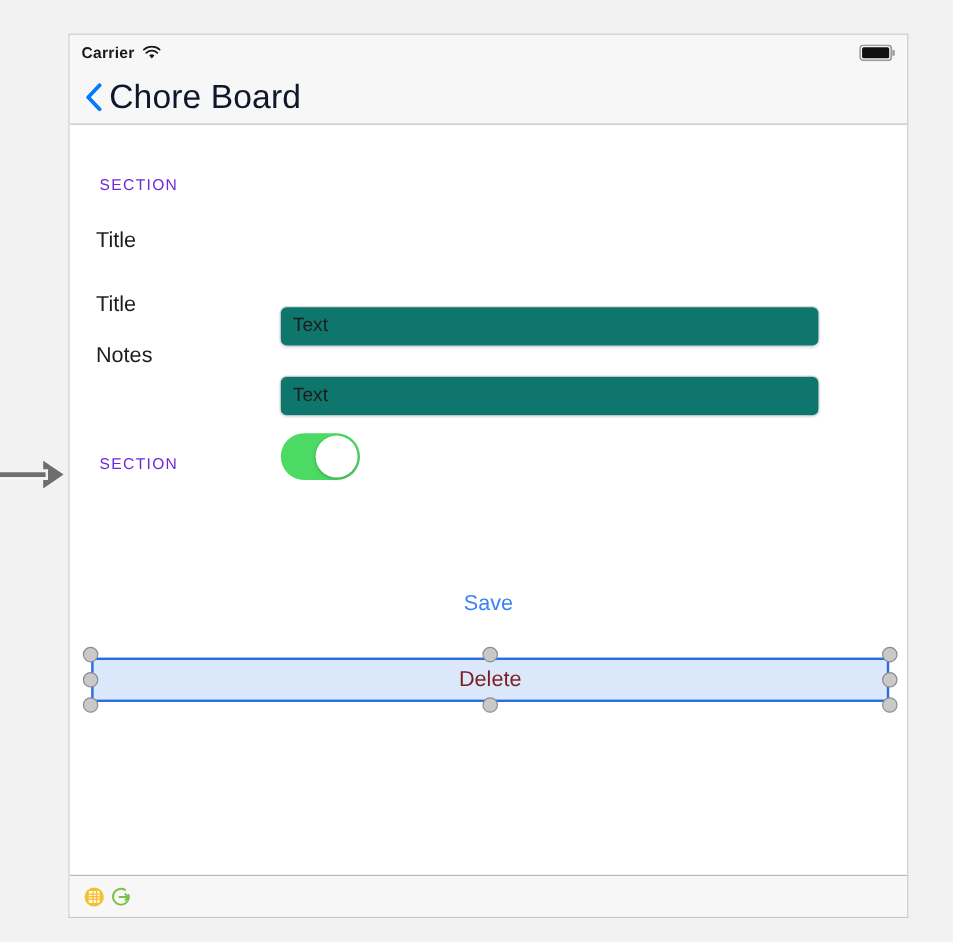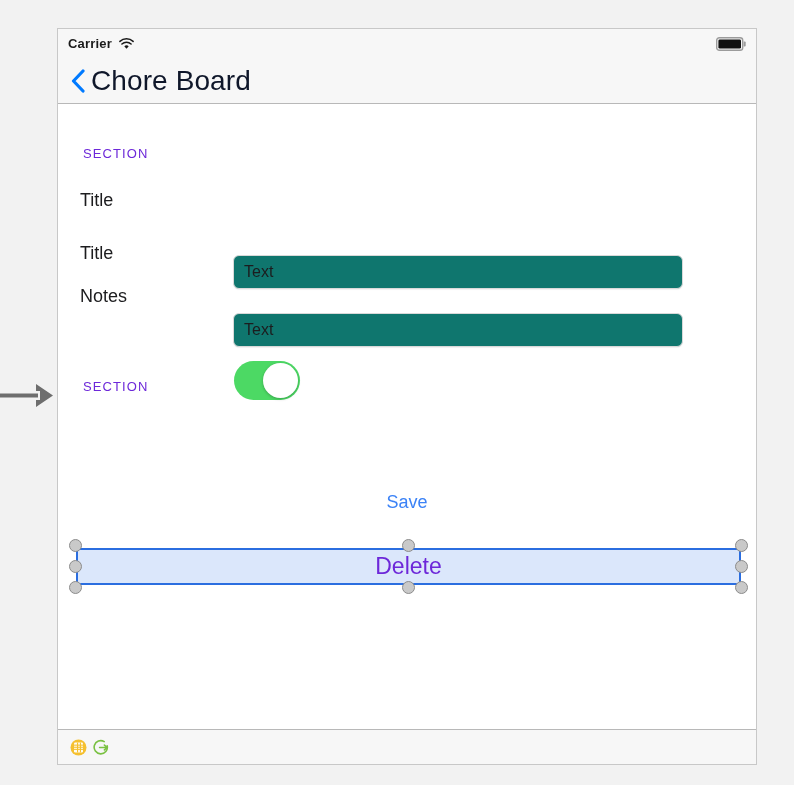--- a/index.html
+++ b/index.html
@@ -208,22 +208,22 @@
   }
   #delete-button {
     position: absolute;
     inset: 0;
     background: #dbe7fb;
     border: 2px solid #2b6ee0;
     box-sizing: border-box;
     display: flex;
     align-items: center;
     justify-content: center;
-    font-size: 23px;
-    color: #6d28d9;
+    font-size: 18px;
+    color: #7f1d1d;
     cursor: default;
   }
   .handle {
     position: absolute;
     width: 13px;
     height: 13px;
     border-radius: 50%;
     background: #c9c9c9;
     border: 1px solid #8c8c8c;
     box-sizing: border-box;

